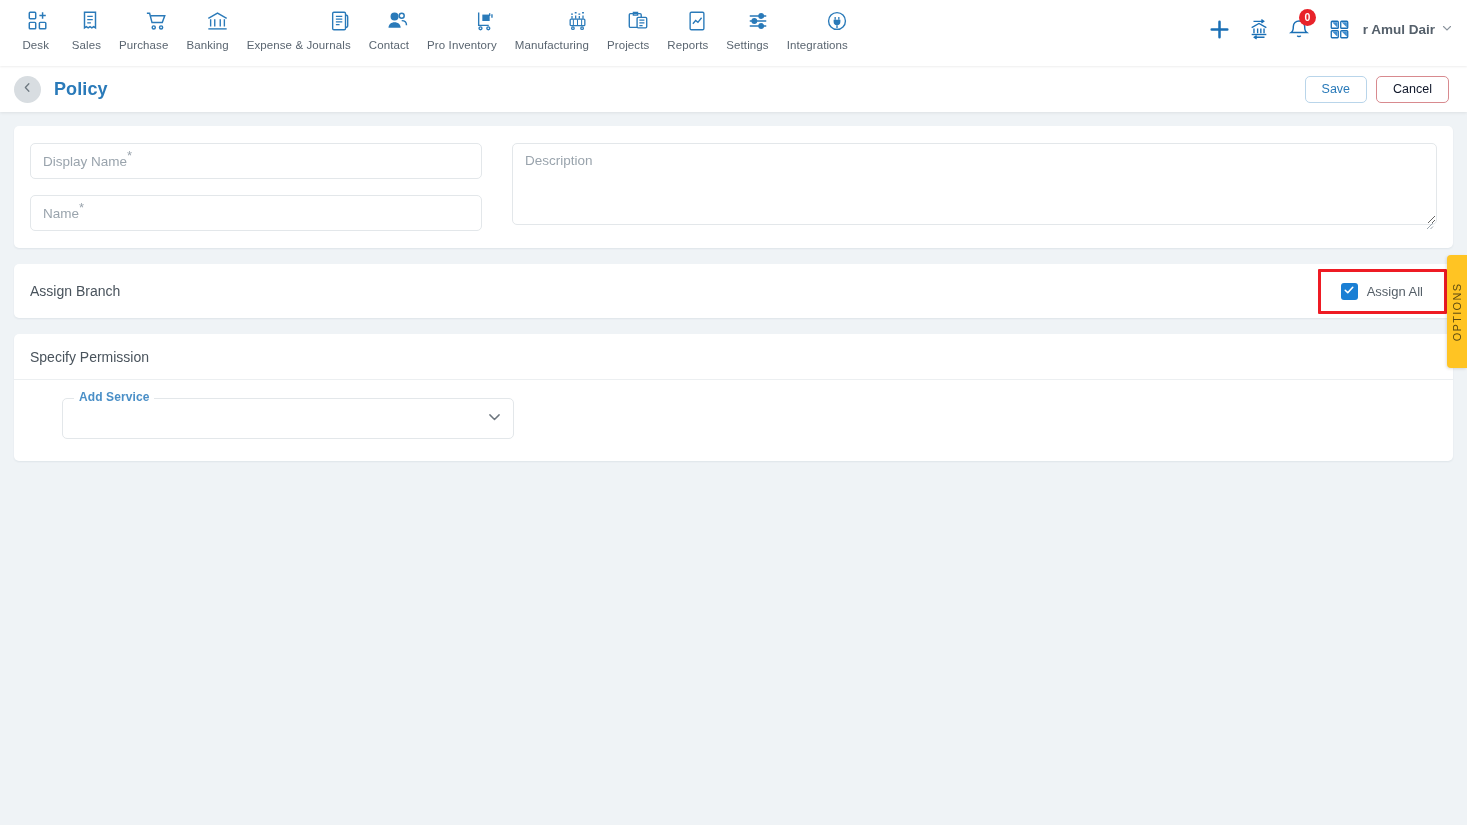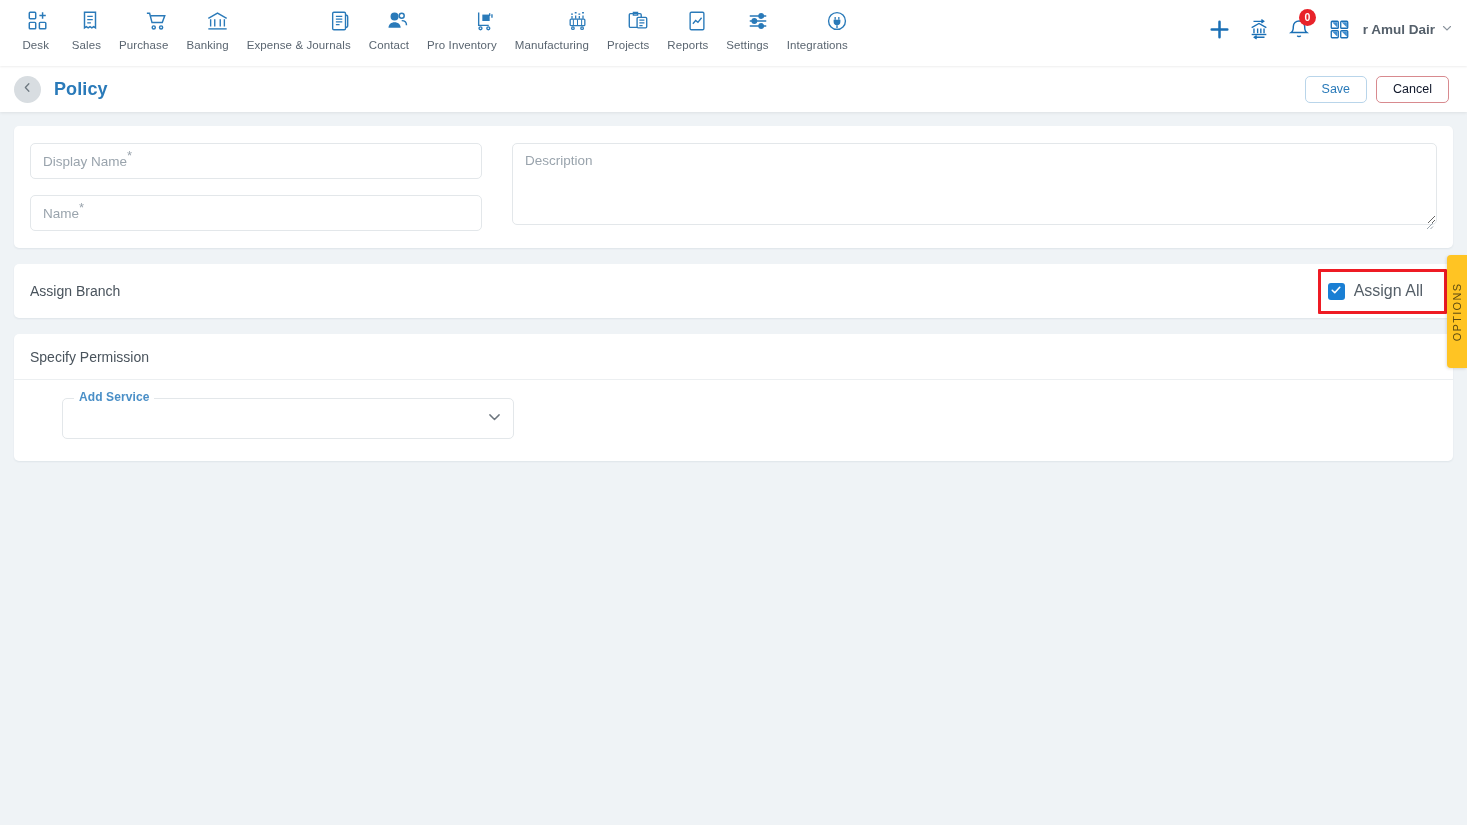--- a/index.html
+++ b/index.html
@@ -259,21 +259,21 @@
   }
   .chk {
     width: 17px; height: 17px;
     border-radius: 3px;
     background: #1a7fd4;
     display: flex;
     align-items: center;
     justify-content: center;
     flex: 0 0 auto;
   }
-  .chk-label { font-size: 16px; color: #555f68; }
+  .chk-label { font-size: 13px; color: #555f68; }
 
   .redbox {
     position: absolute;
     border: 3px solid #ee1b24;
     left: 1304px;
     top: 5px;
     width: 129px;
     height: 45px;
     pointer-events: none;
     border-radius: 1px;

